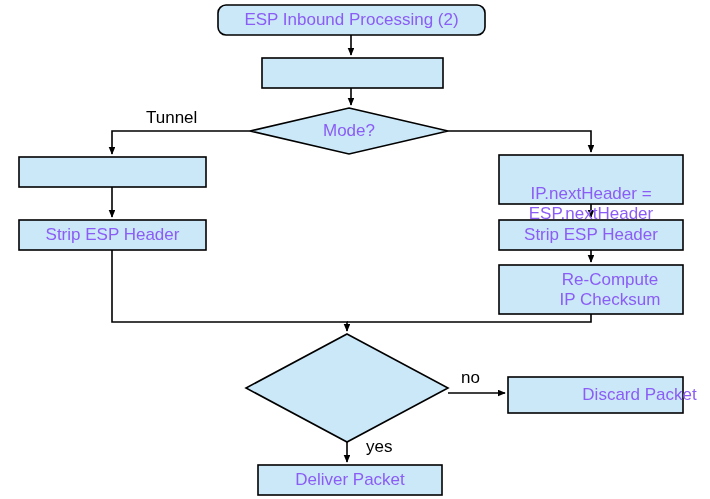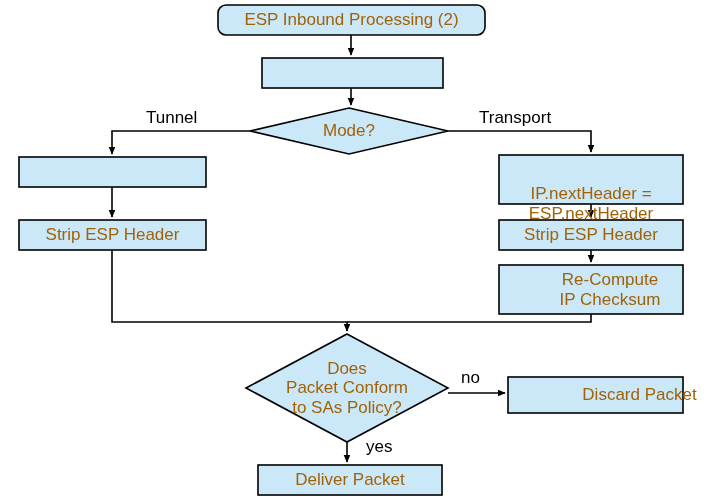--- a/index.html
+++ b/index.html
@@ -25,21 +25,21 @@
     height: 499px;
   }
   .node-label {
     position: absolute;
     display: flex;
     align-items: center;
     justify-content: center;
     text-align: center;
     font-family: "Liberation Sans", sans-serif;
     font-size: 17px;
-    color: #a16207;
+    color: #8b5cf6;
     line-height: 1.12;
     pointer-events: none;
     white-space: pre-line;
   }
   .edge-label {
     position: absolute;
     font-family: "Liberation Sans", sans-serif;
     font-size: 17px;
     color: #000000;
     white-space: nowrap;
@@ -106,29 +106,25 @@
   <div class="node-label" style="left:19px; top:220px; width:187px; height:30px;">Strip ESP Header</div>
 
   <div class="node-label" style="left:499px; top:155px; width:184px; height:49px;margin-top:24px;">IP.nextHeader =
 ESP.nextHeader</div>
 
   <div class="node-label" style="left:499px; top:220px; width:184px; height:30px;">Strip ESP Header</div>
 
   <div class="node-label" style="left:499px; top:265px; width:184px; height:49px;padding-left:19px;">Re-Compute
 IP Checksum</div>
 
-  <div class="node-label" style="left:256px; top:341px; width:182px; height:94px;">Does
-Packet Conform
-to SAs Policy?</div>
 
   <div class="node-label" style="left:508px; top:377px; width:175px; height:36px;padding-left:44px;">Discard Packet</div>
 
   <div class="node-label" style="left:258px; top:465px; width:184px; height:30px;border-radius:10px;">Deliver Packet</div>
 
   <div class="edge-label" style="left:146px; top:108px;">Tunnel</div>
 
-  <div class="edge-label" style="left:479px; top:108px;">Transport</div>
 
   <div class="edge-label" style="left:461px; top:368px;">no</div>
 
   <div class="edge-label" style="left:366px; top:437px;">yes</div>
 
 </div>
 
 </body></html>

